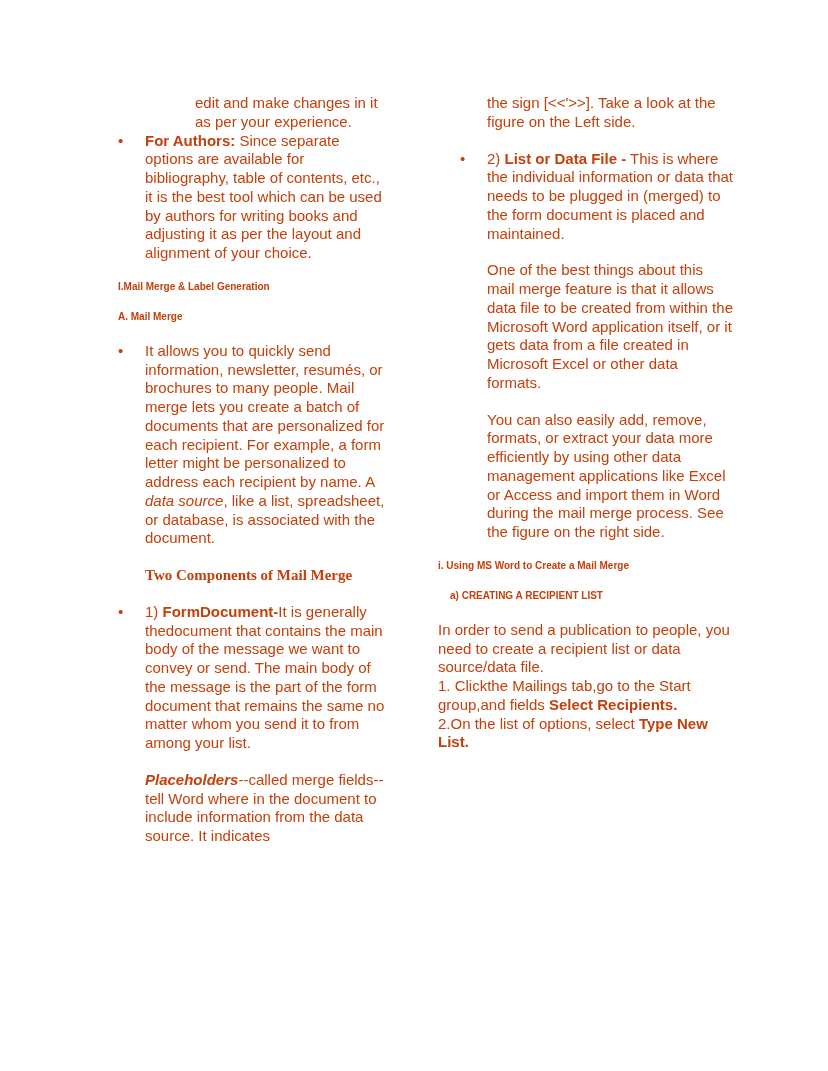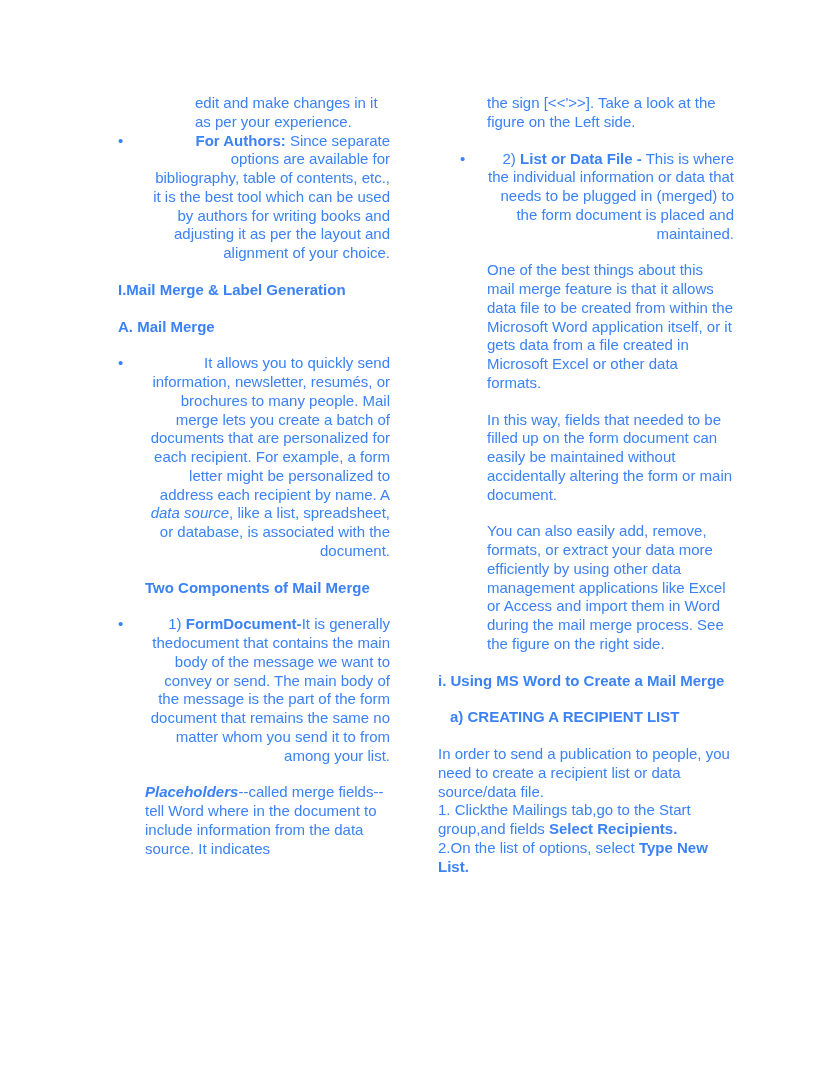--- a/index.html
+++ b/index.html
@@ -5,42 +5,42 @@
   * { margin: 0; padding: 0; box-sizing: border-box; }
   html, body { background: #ffffff; }
   .page {
     position: relative;
     width: 828px;
     height: 1071px;
     background: #ffffff;
     font-family: "Liberation Sans", "DejaVu Sans", sans-serif;
     font-size: 15px;
     line-height: 1.25;
-    color: #3b82f6;
+    color: #c2410c;
     overflow: hidden;
     padding-left: 32px;
   }
   .col { position: absolute; top: 94px; }
   .col-left  { left: 118px; width: 272px; }
   .col-right { left: 438px; width: 296px; }
 
   .block { margin: 0 0 18px 0; white-space: pre-line; }
   .block.tight { margin-bottom: 0; }
 
   .bullet-item { display: flex; }
   .bullet-item .marker { flex: 0 0 27px; }
-  .bullet-item .btext { flex: 1 1 auto; white-space: pre-line; text-align: right; }
+  .bullet-item .btext { flex: 1 1 auto; white-space: pre-line; }
   .bullet-item.r-pad { padding-left: 22px; }
   .bullet-item.r-pad .marker { flex: 0 0 27px; }
 
   .indent27 { padding-left: 27px; }
   .indent49 { padding-left: 49px; }
   .indent77 { padding-left: 77px; }
 
-  h3.block { font-size: 15px; line-height: 1.25; }
+  h3.block { font-size: 10px; line-height: 1.25; }
 </style>
 </head>
 <body>
 
 <div class="page">
 
   <div class="col col-left">
 
     <p class="block tight indent77"><span>edit and make changes in it as per your experience.</span></p>
 
@@ -51,21 +51,21 @@
 
     <h3 class="block"><span style="font-weight: bold;">I.Mail Merge &amp; Label Generation</span></h3>
 
     <h3 class="block"><span style="font-weight: bold;">A. Mail Merge</span></h3>
 
     <div class="block bullet-item">
       <span class="marker">•</span>
       <div class="btext"><span>It allows you to quickly send information, newsletter, resumés, or brochures to many people. Mail merge lets you create a batch of documents that are personalized for each recipient. For example, a form letter might be personalized to address each recipient by name. A </span><span style="font-style: italic;">data source</span><span>, like a list, spreadsheet, or database, is associated with the document.</span></div>
     </div>
 
-    <p class="block indent27"><span style="font-weight: bold;">Two Components of Mail Merge</span></p>
+    <p class="block indent27"><span style="font-weight: bold; font-family: Liberation Serif, serif;">Two Components of Mail Merge</span></p>
 
     <div class="block bullet-item">
       <span class="marker">•</span>
       <div class="btext"><span>1) </span><span style="font-weight: bold;">FormDocument-</span><span>It is generally thedocument that contains the main body of the message we want to convey or send. The main body of the message is the part of the form document that remains the same no matter whom you send it to from among your list.</span></div>
     </div>
 
     <p class="block indent27"><span style="font-weight: bold; font-style: italic; margin-top: 43px;">Placeholders</span><span>--called </span><span style="">merge fields</span><span>--tell Word where in the document to include information from the data source. It indicates</span></p>
 
   </div>
 
@@ -73,21 +73,20 @@
 
     <p class="block indent49"><span>the sign [&lt;&lt;'&gt;&gt;]. Take a look at the figure on the Left side.</span></p>
 
     <div class="block bullet-item r-pad">
       <span class="marker">•</span>
       <div class="btext"><span>2) </span><span style="font-weight: bold;">List or Data File -</span><span> This is where the individual information or data that needs to be plugged in (merged) to the form document is placed and maintained.</span></div>
     </div>
 
     <p class="block indent49"><span>One of the best things about this mail merge feature is that it allows data file to be created from within the Microsoft Word application itself, or it gets data from a file created in Microsoft Excel or other data formats.</span></p>
 
-    <p class="block indent49"><span>In this way, fields that needed to be filled up on the form document can easily be maintained without accidentally altering the form or main document.</span></p>
 
     <p class="block indent49"><span>You can also easily add, remove, formats, or extract your data more efficiently by using other data management applications like Excel or Access and import them in Word during the mail merge process. See the figure on the right side.</span></p>
 
     <h3 class="block"><span style="font-weight: bold; margin-top: 8px;">i. Using MS Word to Create a Mail Merge</span></h3>
 
     <h3 class="block"><span style="font-weight: bold; margin-left: 12px;">a) CREATING A RECIPIENT LIST</span></h3>
 
     <p class="block"><span>In order to send a publication to people, you need to create a recipient list or data source/data file.
 1. Clickthe </span><span style="font-weight: normal;">Mailings</span><span> tab,go to the </span><span style="font-weight: normal;">Start</span><span> group,and fields </span><span style="font-weight: bold;">Select Recipients.</span><span>
 2.On the list of options, select </span><span style="font-weight: bold;">Type New List.</span></p>

